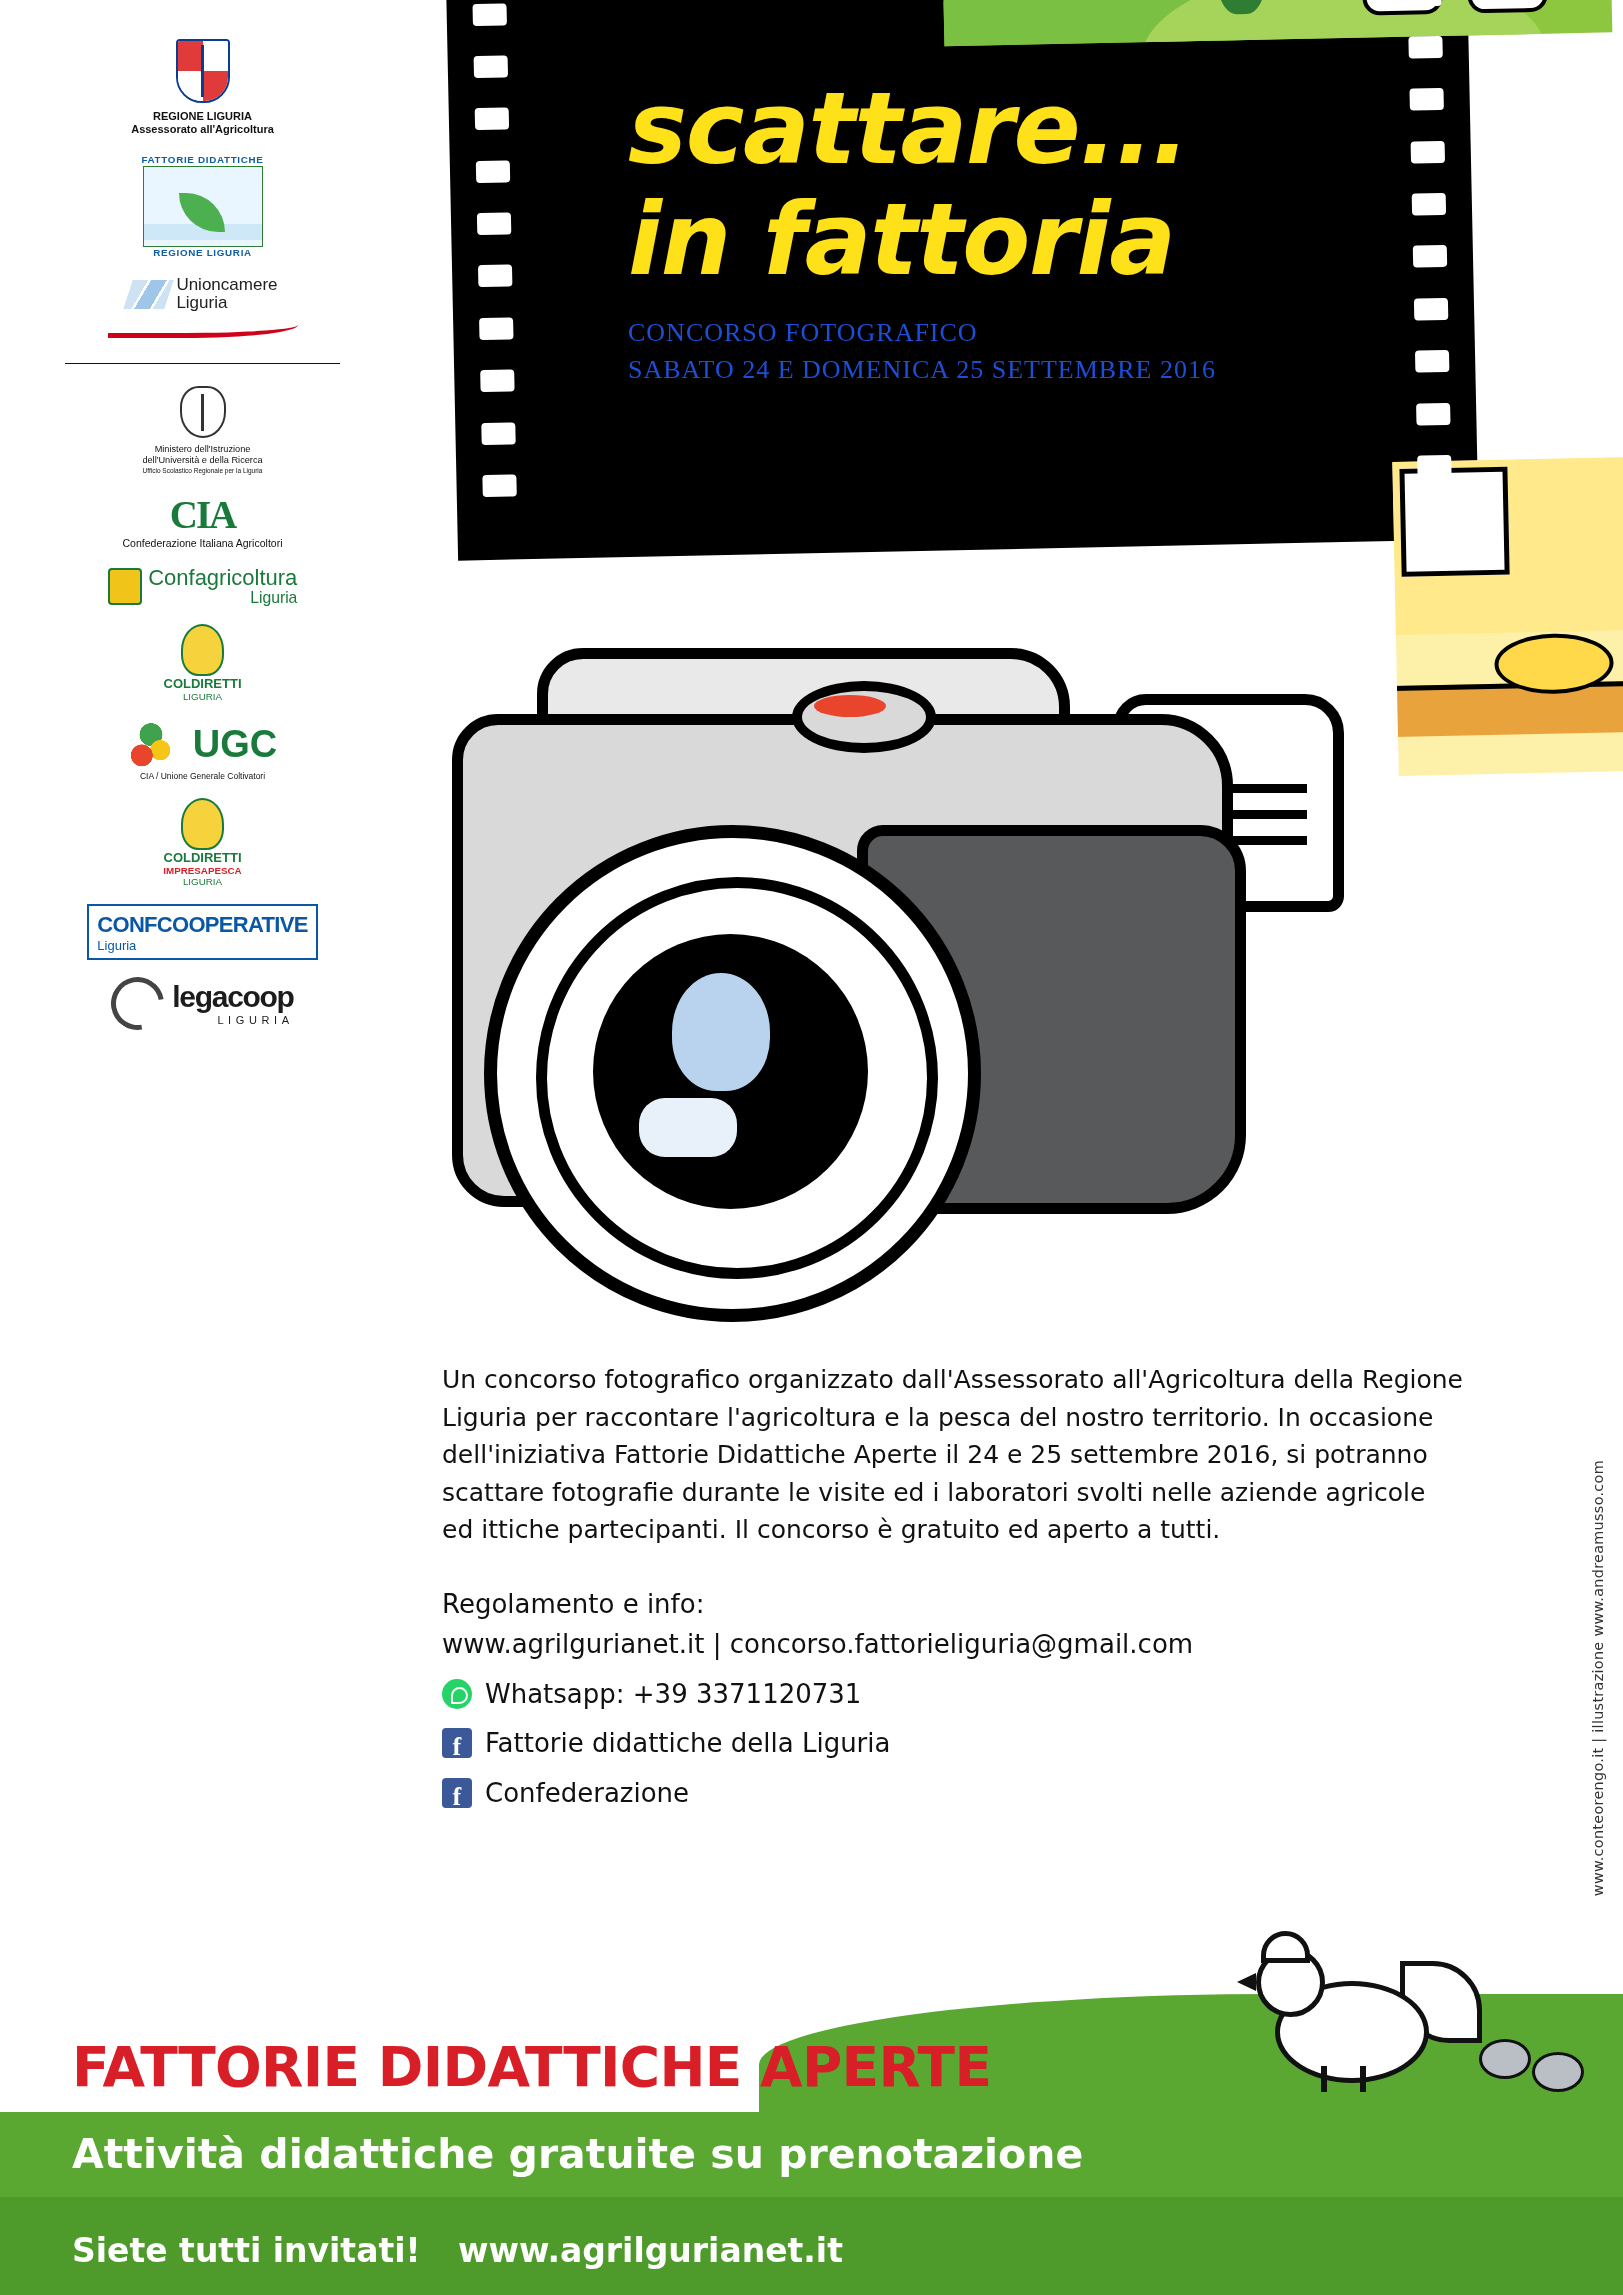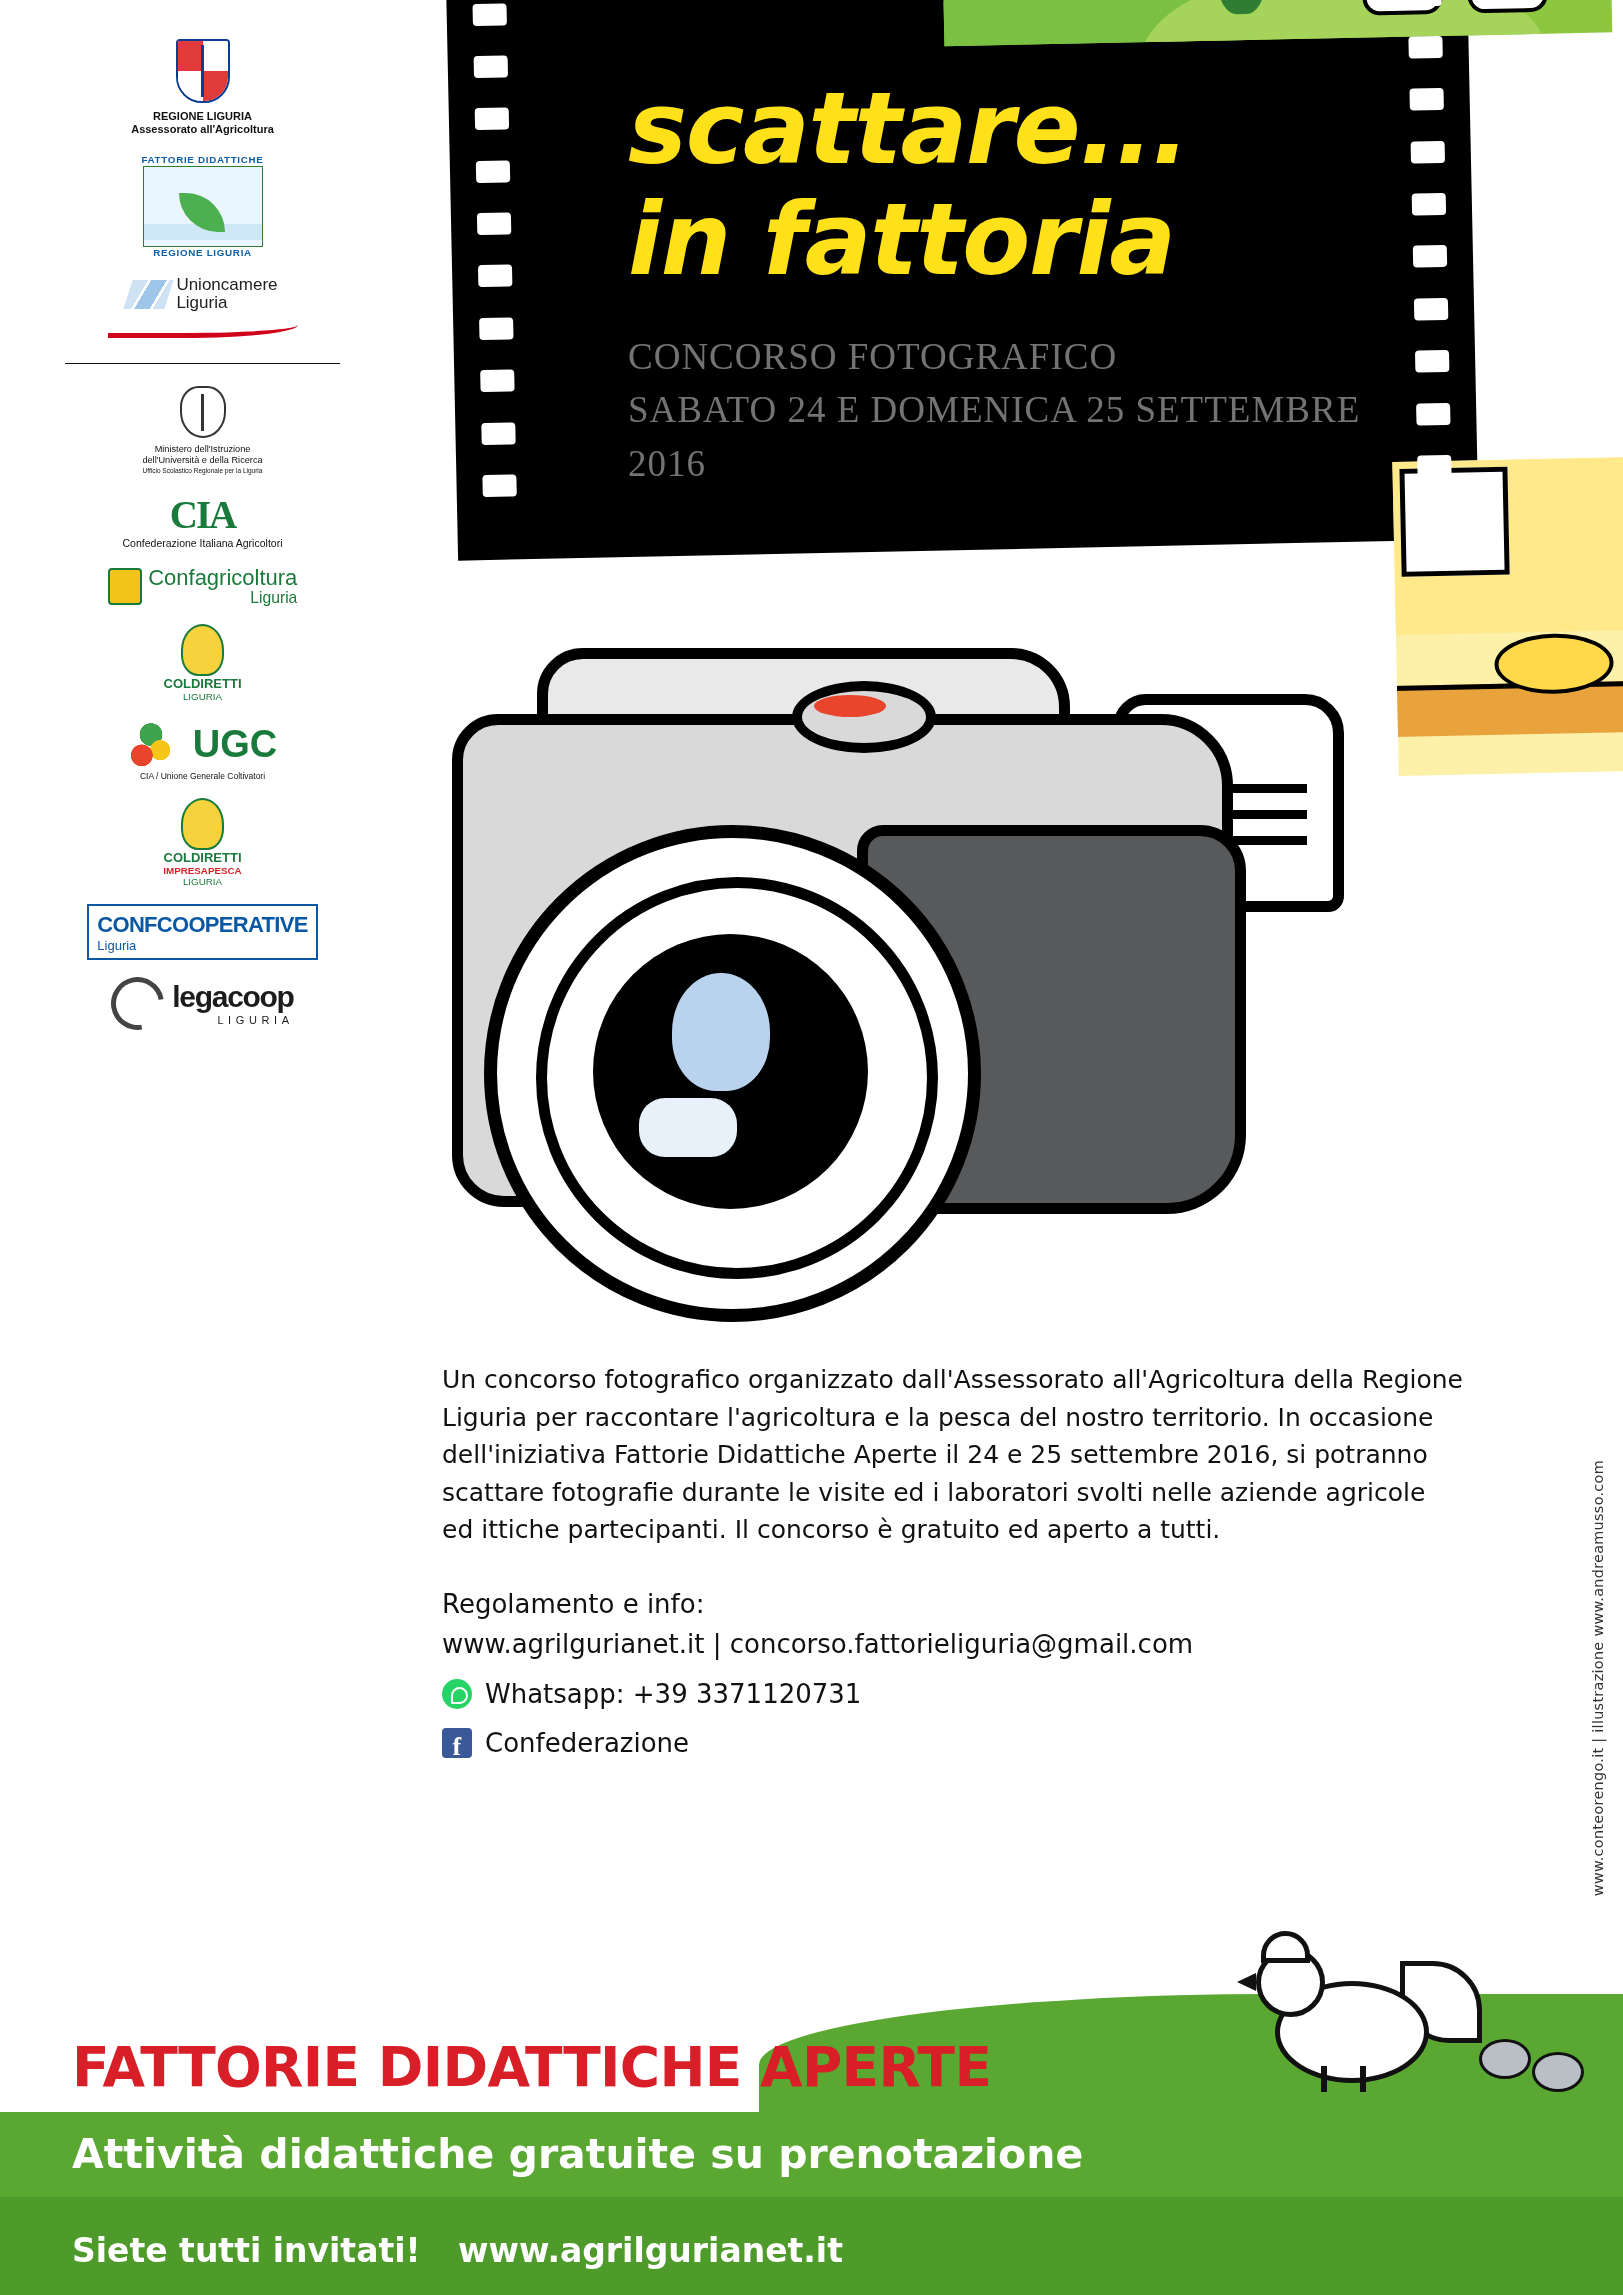--- a/index.html
+++ b/index.html
@@ -46,23 +46,23 @@
 
   
   .title-block{position:absolute;left:628px;top:79px;width:733px;text-align:left;}
   .title-line{
     font-family:"DejaVu Sans", sans-serif;
     color:#ffe11a;font-weight:bold;font-style:italic;
     font-size:99px;line-height:1.0;letter-spacing:-1.3px;
   }
   .title-line.l2{margin-top:11.8px;font-size:99px;}
   .subtitle{
-    margin-top:41px;
+    margin-top:25px;
     font-family:"Liberation Serif", serif;
-    color:#737373;font-size:37px;letter-spacing:1px;line-height:1.45;
+    color:#1d4ed8;font-size:26px;letter-spacing:1px;line-height:1.45;
   }
 
   
   .camera{position:absolute;left:373px;top:563px;width:1021px;height:825px;}
   .cam-body{
     position:absolute;left:79px;top:151px;width:759px;height:471px;
     background:#d9d9d9;border:11.8px solid #000;border-radius:46px 72px 59px 52px;
   }
   .cam-body-dark{
     position:absolute;left:484px;top:262px;width:367px;height:367px;
@@ -398,20 +398,24 @@
   <div class="info-block">
     <div>Regolamento e info:</div>
     <div>www.agrilgurianet.it | concorso.fattorieliguria@gmail.com</div>
 
     <div class="contact-row">
       <span class="ic wa"></span>
       <span>Whatsapp: +39 3371120731</span>
     </div>
     <div class="contact-row">
       <span class="ic fb"></span>
+      <span>Fattorie didattiche della Liguria</span>
+    </div>
+    <div class="contact-row">
+      <span class="ic fb"></span>
       <span>Confederazione</span>
     </div>
   </div>
 
   <div class="side-credit">www.conteorengo.it | illustrazione www.andreamusso.com</div>
 
   <div class="footer">
     <div class="hill"></div>
     <div class="hen">
       <div class="tail"></div>

